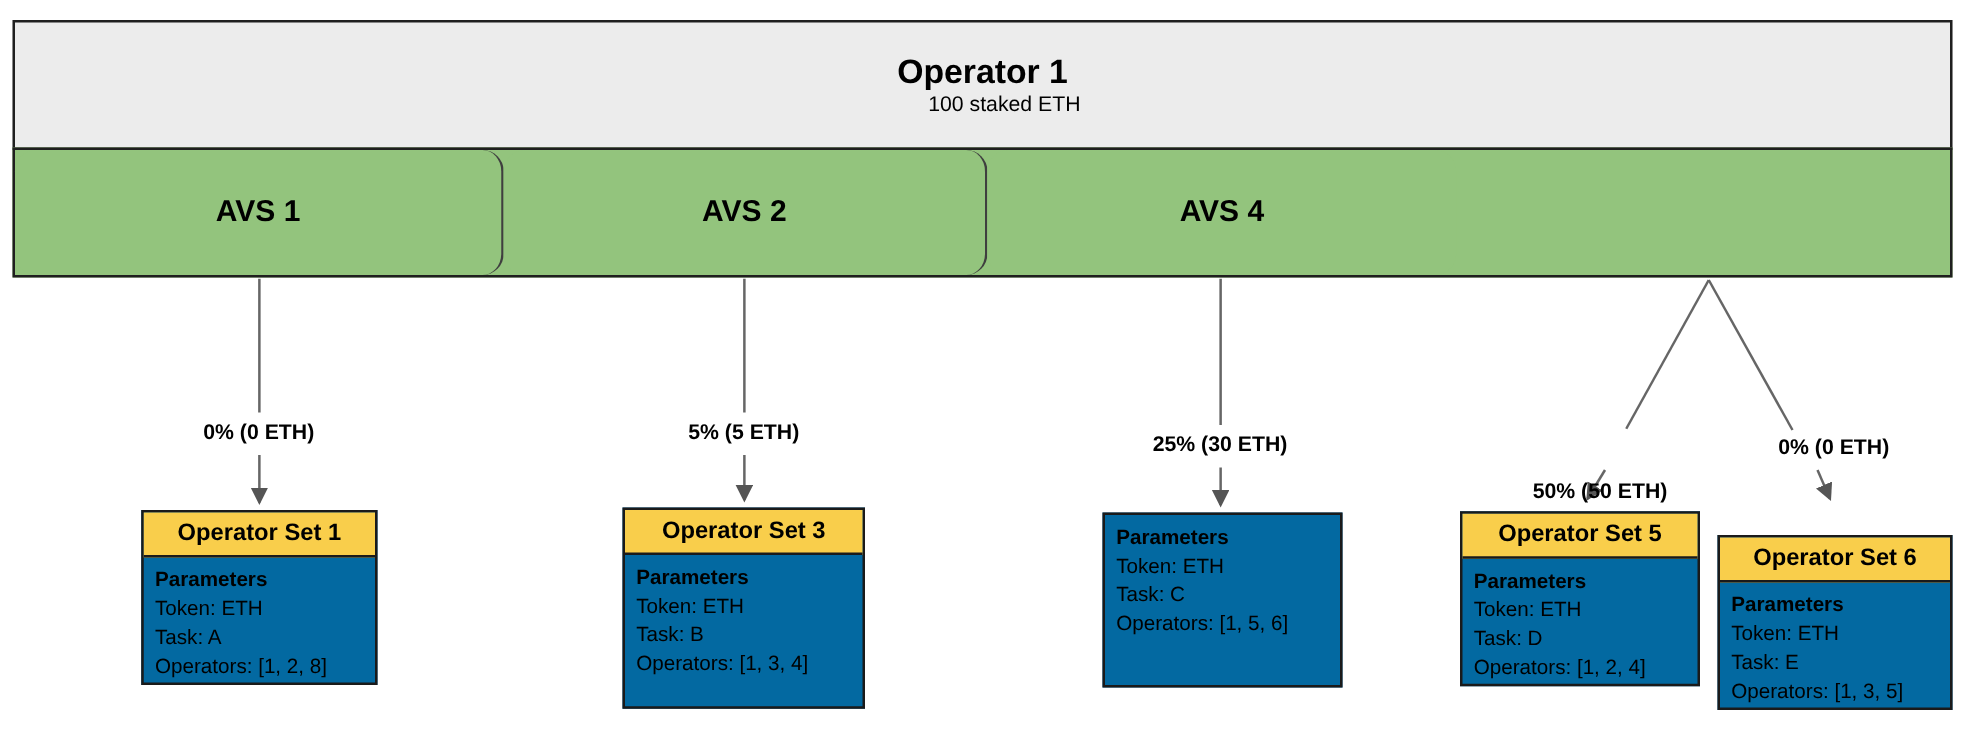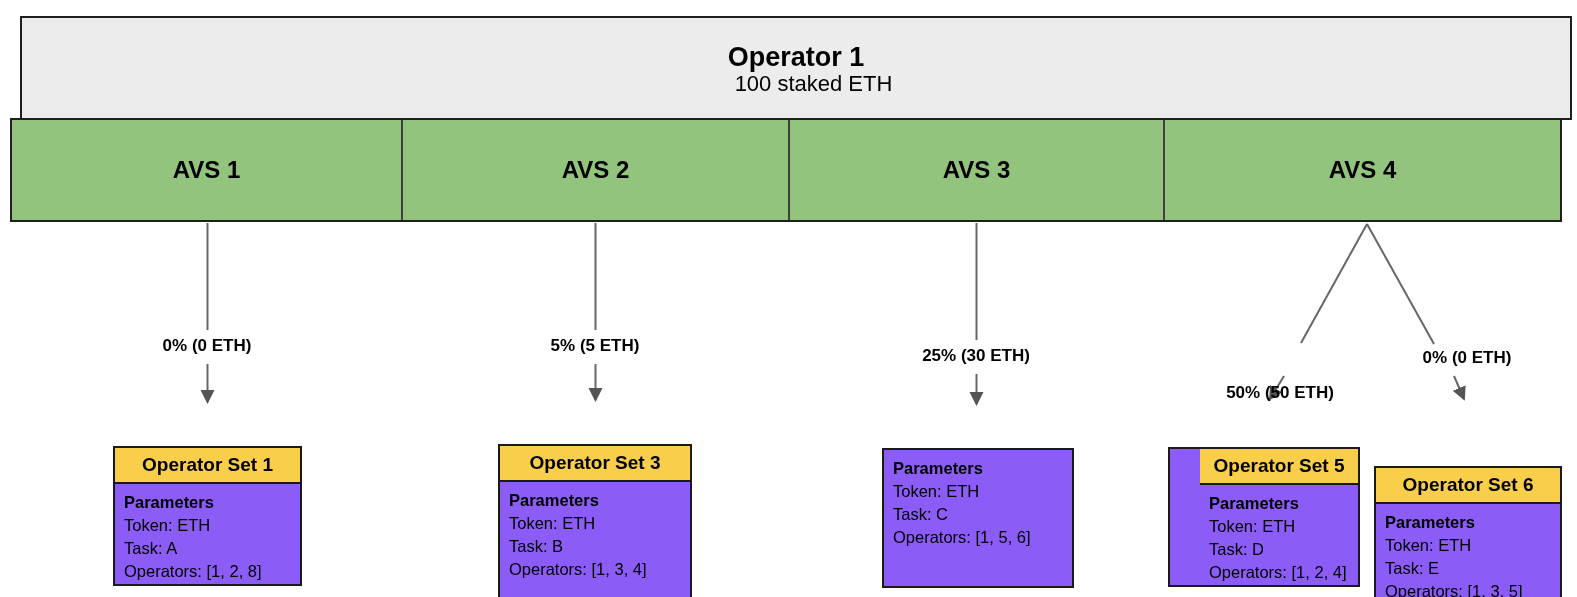--- a/index.html
+++ b/index.html
@@ -13,37 +13,37 @@
     position: relative;
     width: 1577px;
     height: 597px;
     background: #ffffff;
     overflow: hidden;
   }
 
   
   .operator-box {
     position: absolute;
-    left: 20px; top: 16px;
+    left: 10px; top: 16px;
     width: 1552px; height: 104px;
     box-sizing: border-box;
     background: #ececec;
     border: 2px solid #1f1f1f;
     display: flex;
     flex-direction: column;
     align-items: center;
     justify-content: center;
   }
   .operator-title {
     font-size: 27px;
     font-weight: bold;
     line-height: 32px;
   }
   .operator-subtitle {
-    font-size: 22px;
+    font-size: 17px;
     line-height: 22px;
     margin-left: 35px;
   }
 
   
   .avs-row {
     position: absolute;
     left: 10px; top: 118px;
     width: 1552px; height: 104px;
     box-sizing: border-box;
@@ -53,20 +53,21 @@
     grid-template-columns: 392fr 388fr 376fr 396fr;
   }
   .avs-cell {
     display: flex;
     align-items: center;
     justify-content: center;
     box-sizing: border-box;
     background: #93c47d;
     font-size: 24px;
     font-weight: bold;
+    border-radius: 17px;
   }
   .avs-cell.divider { border-right: 2px solid #3f3f3f; }
 
   
   #connectors {
     position: absolute;
     left: 0; top: 0;
     width: 1577px; height: 597px;
     pointer-events: none;
   }
@@ -83,22 +84,21 @@
   #alloc-2 { left: 595px;  top: 346px; }
   #alloc-3 { left: 976px;  top: 356px; }
   #alloc-4 { left: 1280px; top: 348px; margin-top: 45px; }
   #alloc-5 { left: 1467px; top: 358px; }
 
   
   .opset {
     position: absolute;
     box-sizing: border-box;
     border: 2px solid #1a1a1a;
-    background: #8b5cf6;
-    margin-top: 38px;
+    background: #0369a1;
   }
   .opset-header {
     box-sizing: border-box;
     height: 36px;
     background: #f9ce4b;
     border-bottom: 2px solid #1a1a1a;
     display: flex;
     align-items: center;
     justify-content: center;
     font-size: 19px;
@@ -107,37 +107,36 @@
   .opset-body {
     padding: 7px 9px 8px 9px;
     font-size: 16.5px;
     line-height: 23px;
   }
   .opset-body .params { font-weight: bold; }
 
   #opset-1 { left: 113px;  top: 408px; width: 189px; height: 140px; }
   #opset-3 { left: 498px;  top: 406px; width: 194px; height: 161px; }
   #opset-4 { left: 882px;  top: 410px; width: 192px; height: 140px; }
-  #opset-5 { left: 1168px; top: 409px; width: 192px; height: 140px; padding-left: 30px; }
+  #opset-5 { left: 1168px; top: 409px; width: 192px; height: 140px; }
   #opset-6 { left: 1374px; top: 428px; width: 188px; height: 140px; }
 </style>
 </head>
 <body>
 
 <div id="canvas">
 
   <div class="operator-box">
     <div class="operator-title">Operator 1</div>
     <div class="operator-subtitle">100 staked ETH</div>
   </div>
 
   <div class="avs-row">
     <div class="avs-cell divider">AVS 1</div>
     <div class="avs-cell divider">AVS 2</div>
-    <div class="avs-cell divider">AVS 3</div>
     <div class="avs-cell">AVS 4</div>
   </div>
 
   <svg id="connectors" viewBox="0 0 1577 597" xmlns="http://www.w3.org/2000/svg">
     <defs>
       <marker id="arrow" markerUnits="userSpaceOnUse" markerWidth="18" markerHeight="18" refX="12" refY="7" orient="auto">
         <path d="M0,0 L14,7 L0,14 Z" fill="#555555"></path>
       </marker>
     </defs>
     <g stroke="#666666" stroke-width="2" fill="none">

